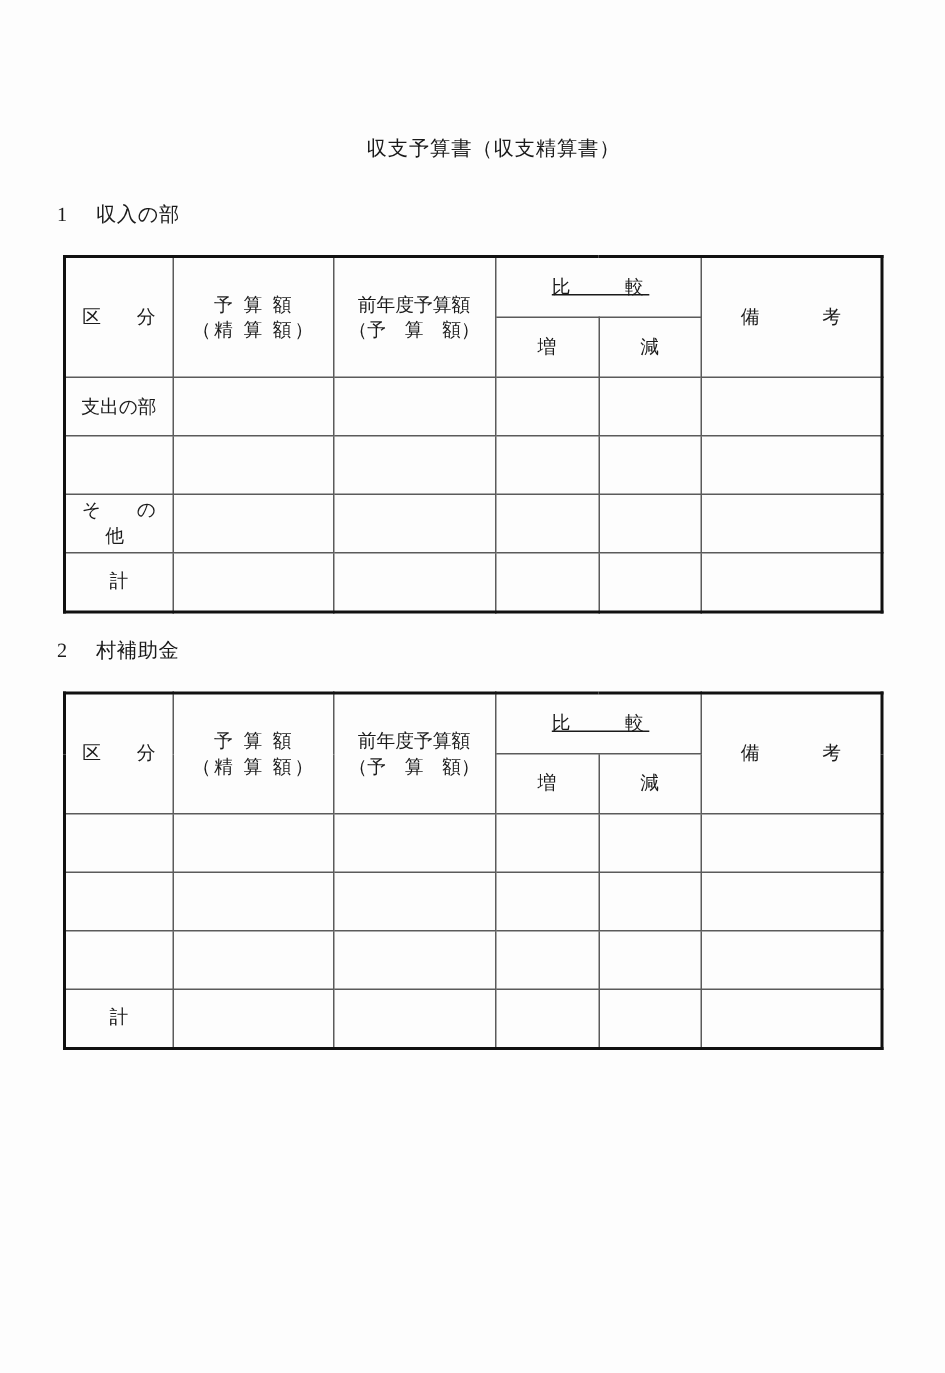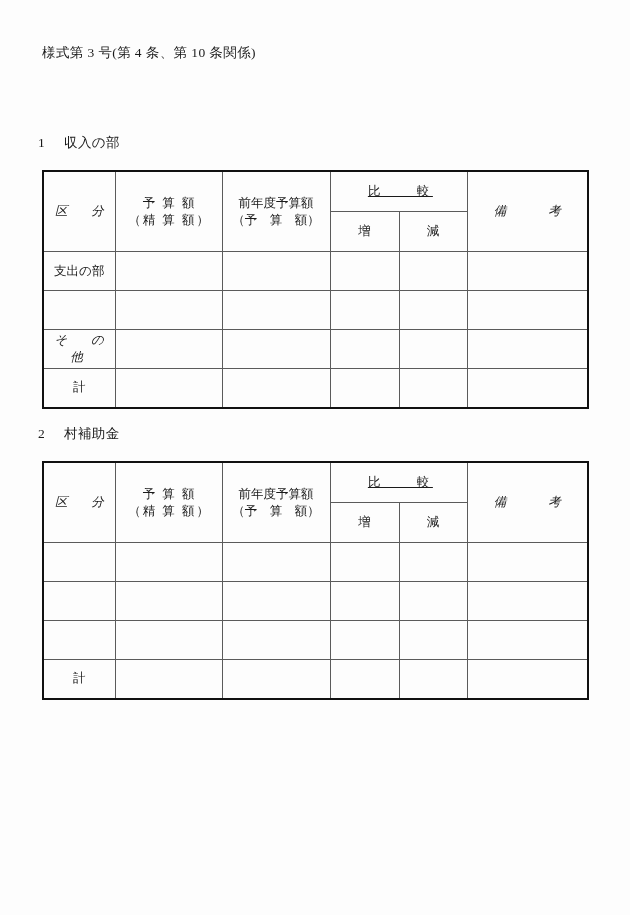--- a/index.html
+++ b/index.html
@@ -99,31 +99,31 @@
   col.c-biko   { width: 121px; }
 
   .hdr-tall   { height: 78px; }
   .hdr-top    { height: 39px; }
   .hdr-bottom { height: 39px; }
   .body-row   { height: 39px; }
 
   .two-line span { display: block; }
 
   
-  .sp-wide   { letter-spacing: 0.45em; text-indent: 0.45em; font-style: italic; }
+  .sp-wide   { letter-spacing: 0.45em; text-indent: 0.45em; }
   .sp-mid    { letter-spacing: 0.3em;  text-indent: 0.3em; text-decoration: underline;  }
   .sp-narrow { letter-spacing: 0.16em; text-indent: 0.16em; }
 </style>
 </head>
 <body>
 
 <div class="page">
 
-  <div class="form-code">様式第 3 号(第 4 条、第 10 条関係)</div>
-
+
+  <div class="doc-title">収支予算書（収支精算書）</div>
 
   <div class="section-heading" id="heading-income">
     <span class="num">1</span><span>収入の部</span>
   </div>
 
   <table class="budget-table" id="table-income">
     <colgroup>
       <col class="c-kubun">
         <col class="c-yosan">
         <col class="c-zen">

